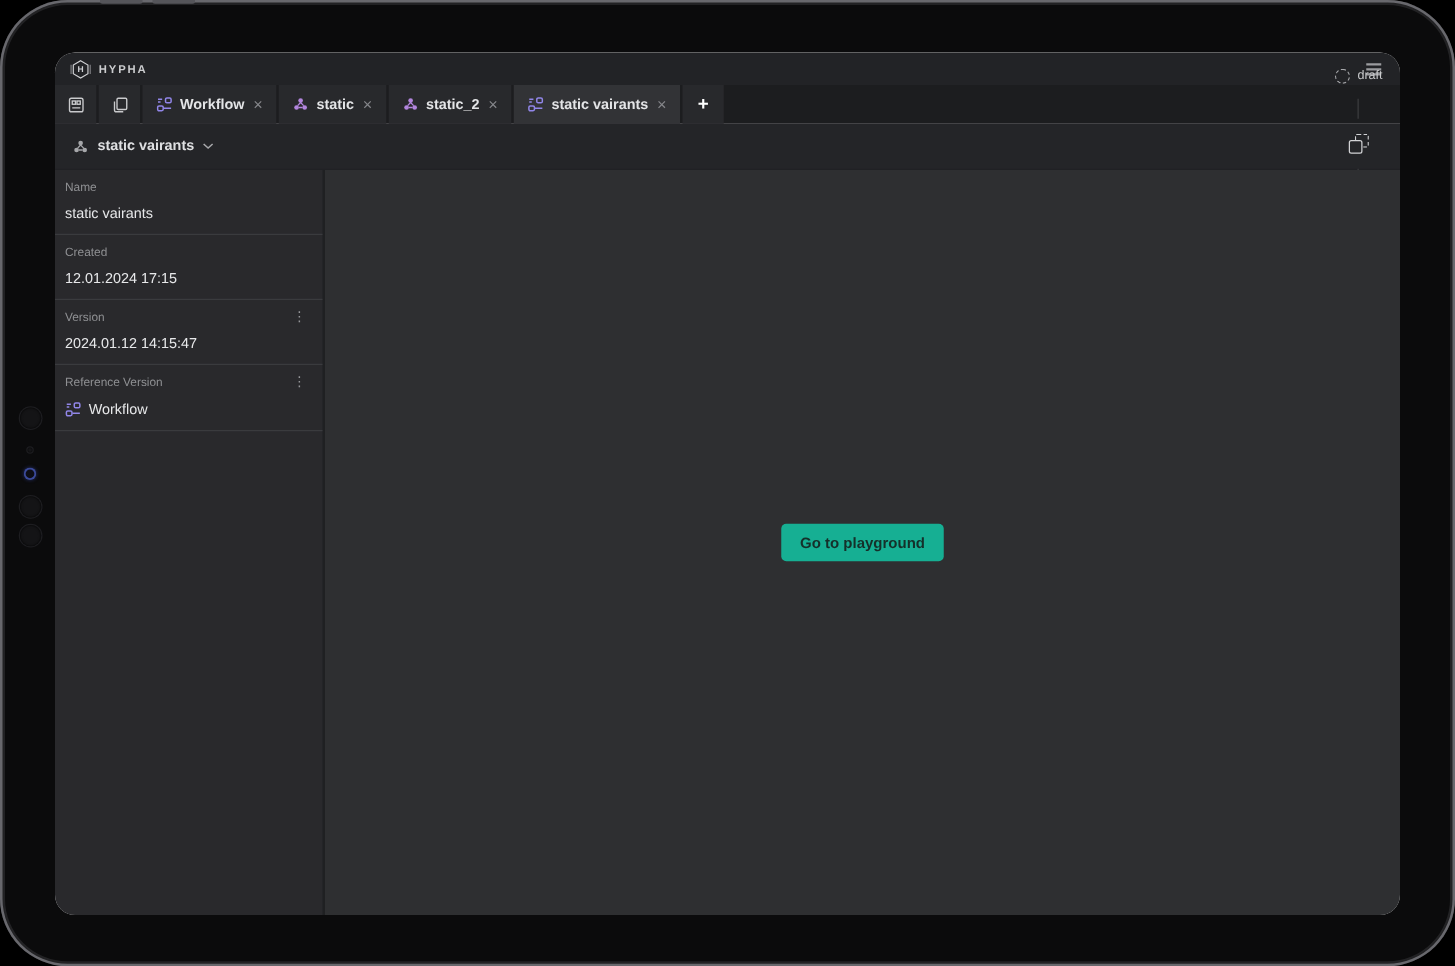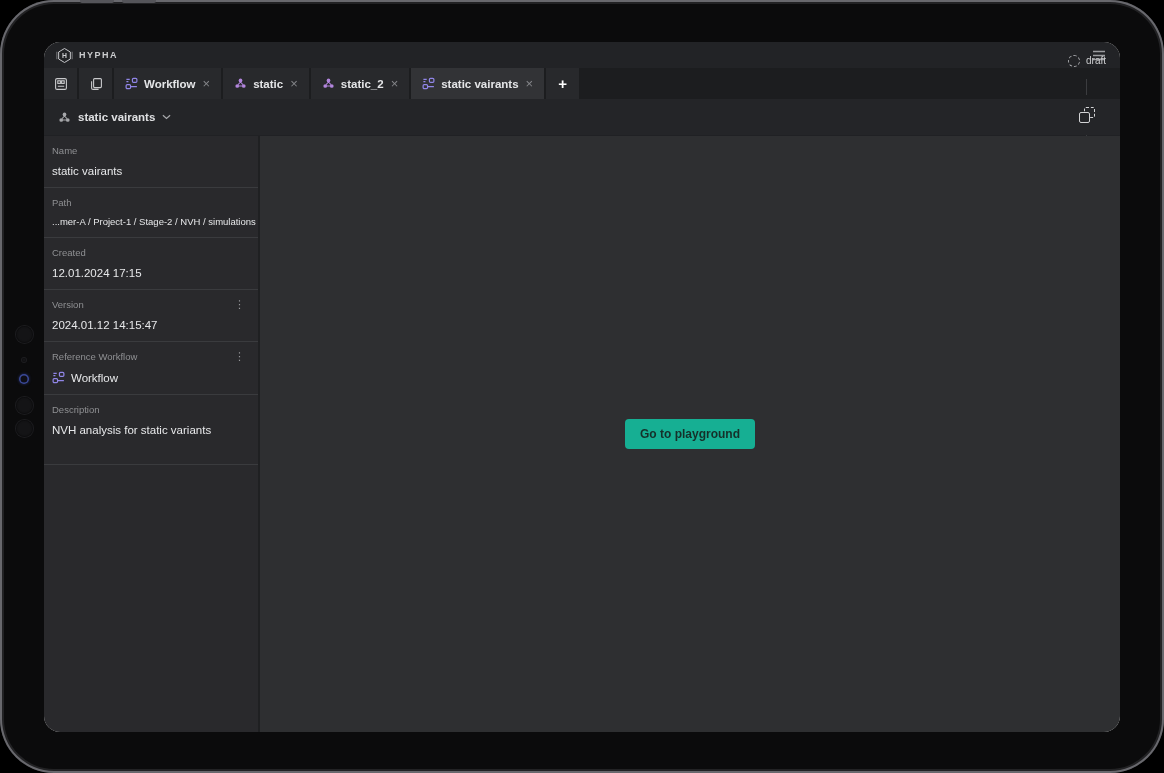--- a/index.html
+++ b/index.html
@@ -202,63 +202,51 @@
     <div class="content">
       <div class="sidebar">
 
         <div class="field">
           <div class="field-head">
             <span class="field-label">Name</span>
           </div>
           <div class="field-value">static vairants</div>
         </div>
 
-        <div class="field">
-          <div class="field-head">
-            <span class="field-label">Path</span>
-          </div>
-          <div class="field-value small">...mer-A / Project-1 / Stage-2 / NVH / simulations</div>
-        </div>
 
         <div class="field">
           <div class="field-head">
             <span class="field-label">Created</span>
           </div>
           <div class="field-value">12.01.2024 17:15</div>
         </div>
 
         <div class="field">
           <div class="field-head">
             <span class="field-label">Version</span>
             <span class="kebab">⋮</span>
           </div>
           <div class="field-value">2024.01.12 14:15:47</div>
         </div>
 
         <div class="field">
           <div class="field-head">
-            <span class="field-label">Reference Workflow</span>
+            <span class="field-label">Reference Version</span>
             <span class="kebab">⋮</span>
           </div>
           <div class="field-value with-icon">
             <svg width="13" height="13" viewBox="0 0 14 14" fill="none" stroke="#9186e8" stroke-width="1.3">
               <rect x="8" y="1.5" width="4.8" height="4.2" rx="1.2"></rect>
               <rect x="1.2" y="8.3" width="4.8" height="4.2" rx="1.2"></rect>
               <path d="M1.5 2.6 h3.6 M1.5 4.9 h2.2 M6.4 10.4 h6.4"></path>
             </svg>
             <span>Workflow</span>
           </div>
         </div>
 
-        <div class="field tall">
-          <div class="field-head">
-            <span class="field-label">Description</span>
-          </div>
-          <div class="field-value">NVH analysis for static variants</div>
-        </div>
 
       </div>
 
       <div class="main">
         <button class="cta">Go to playground</button>
       </div>
     </div>
 
   </div>
 </div>

